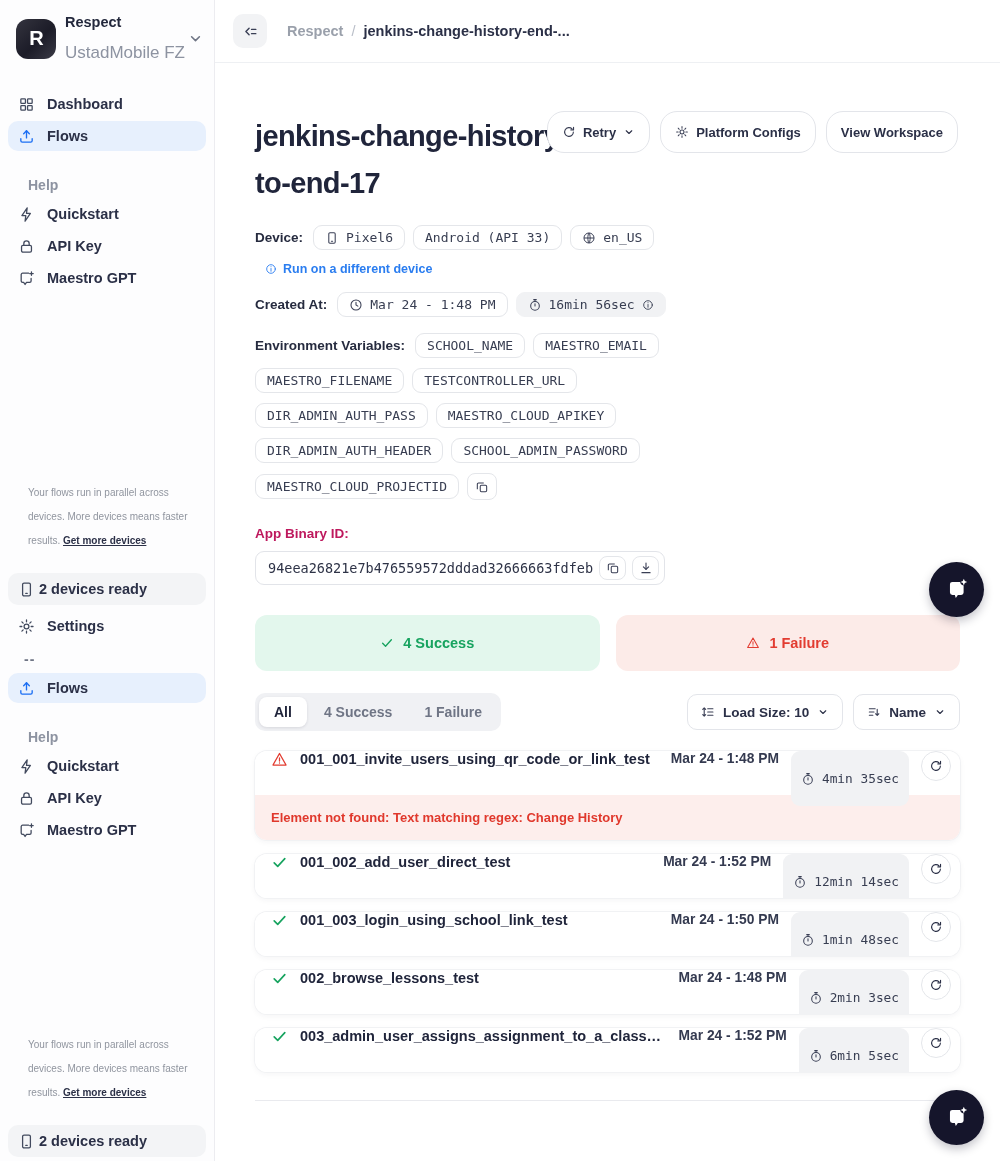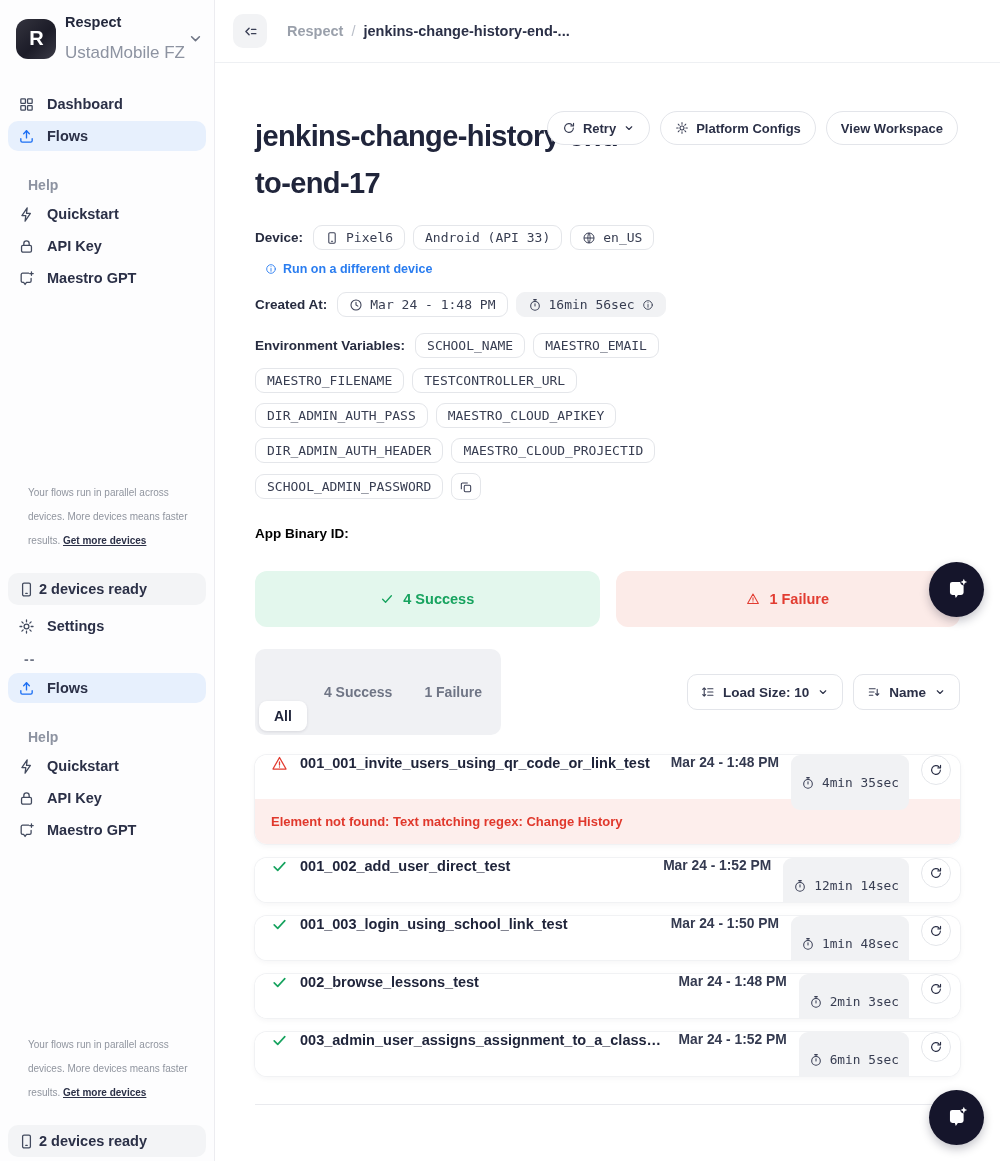--- a/index.html
+++ b/index.html
@@ -74,21 +74,21 @@
 
   .content { padding-left:40px; width:745px; position:relative; }
 
   .title-row { margin-top:50px; display:flex; align-items:flex-start; }
   .page-title {
     width:400px; font-size:29px; line-height:47px; font-weight:700;
     color:#20253b; letter-spacing:-0.6px; word-break:break-word;
   }
   .actions { position:absolute; right:2px; top:-2px; display:flex; gap:10px; }
   .btn {
-    display:flex; align-items:center; gap:7px; height:34px; padding:0 14px;
+    display:flex; align-items:center; gap:7px; height:42px; padding:0 14px;
     background:#fff; border:1px solid #e3e5ea; border-radius:17px;
     font-family:"Liberation Sans", sans-serif;
     font-size:13px; font-weight:700; color:#2b3047; cursor:pointer; white-space:nowrap;
   }
   .btn .ic-sm { color:#3a3f55; }
 
   .meta-row { display:flex; align-items:center; gap:8px; margin-top:16px; flex-wrap:wrap; row-gap:10px; width:440px; }
   .meta-label { font-size:13.5px; font-weight:700; color:#262b3f; margin-right:2px; }
   .pill {
     display:flex; align-items:center; gap:7px; padding:4px 11px;
@@ -103,21 +103,21 @@
     color:#2a7df0; font-size:12.5px; font-weight:700; cursor:pointer;
   }
   .link-row .ic-xs { color:#2a7df0; }
 
   .icon-btn {
     display:flex; align-items:center; justify-content:center;
     width:30px; height:27px; background:#fff; border:1px solid #e4e6ea;
     border-radius:8px; cursor:pointer; color:#3a3f55;
   }
 
-  .binary-label { margin-top:26px; font-size:13.5px; font-weight:700; color:#000000; }
+  .binary-label { margin-top:26px; font-size:13.5px; font-weight:700; color:#be185d; }
   .binary-box {
     margin-top:10px; display:inline-flex; align-items:center; gap:6px;
     border:1px solid #e2e4e9; border-radius:9px; padding:4px 5px 4px 12px;
   }
   .binary-id { font-size:13.5px; color:#2e3347; }
   .binary-box .icon-btn { width:27px; height:24px; }
 
   .banners { display:flex; gap:16px; margin-top:30px; width:705px; }
   .banner {
     flex:1; height:56px; border-radius:12px;
@@ -129,21 +129,21 @@
 
   .list-controls { display:flex; align-items:center; justify-content:space-between; margin-top:22px; width:705px; }
   .segmented {
     display:flex; align-items:center; background:#f0f1f4; border-radius:10px; padding:4px; gap:2px;
   }
   .seg-item {
     padding:7px 15px; border-radius:8px; font-size:14px; font-weight:700;
     color:#6f7585; cursor:pointer; border:none; background:transparent;
     font-family:"Liberation Sans", sans-serif;
   }
-  .seg-item.active { background:#fff; color:#20253b; box-shadow:0 1px 3px rgba(30,35,60,.12);margin-top:48px; }
+  .seg-item.active { background:#fff; color:#20253b; box-shadow:0 1px 3px rgba(30,35,60,.12); }
   .dropdowns { display:flex; gap:10px; }
   .drop-btn {
     display:flex; align-items:center; gap:8px; height:36px; padding:0 13px;
     background:#fff; border:1px solid #e3e5ea; border-radius:10px;
     font-family:"Liberation Sans", sans-serif;
     font-size:13.5px; font-weight:700; color:#2b3047; cursor:pointer;
   }
   .drop-btn .ic-sm { color:#3a3f55; }
 
   .test-list { margin-top:20px; width:705px; }
@@ -493,33 +493,46 @@
       <span class="pill mono">
           <span>DIR_ADMIN_AUTH_PASS</span>
         </span>
       <span class="pill mono">
           <span>MAESTRO_CLOUD_APIKEY</span>
         </span>
       <span class="pill mono">
           <span>DIR_ADMIN_AUTH_HEADER</span>
         </span>
       <span class="pill mono">
+          <span>SCHOOL_ADMIN_PASSWORD</span>
+        </span>
+      <span class="pill mono">
           <span>MAESTRO_CLOUD_PROJECTID</span>
         </span>
-      <span class="pill mono">
-          <span>SCHOOL_ADMIN_PASSWORD</span>
-        </span>
       <button class="icon-btn">
         <svg class="ic-sm">
             <use href="#i-copy"></use>
           </svg>
       </button>
     </div>
 
     <div class="binary-label">App Binary ID:</div>
+    <div class="binary-box">
+      <span class="binary-id mono">94eea26821e7b476559572dddad32666663fdfeb</span>
+      <button class="icon-btn">
+        <svg class="ic-sm">
+            <use href="#i-copy"></use>
+          </svg>
+      </button>
+      <button class="icon-btn">
+        <svg class="ic-sm">
+            <use href="#i-download"></use>
+          </svg>
+      </button>
+    </div>
 
     <div class="banners">
       <div class="banner banner-success">
         <svg class="ic-sm">
             <use href="#i-check"></use>
           </svg>
         <span>4 Success</span>
       </div>
       <div class="banner banner-failure">
         <svg class="ic-sm">

